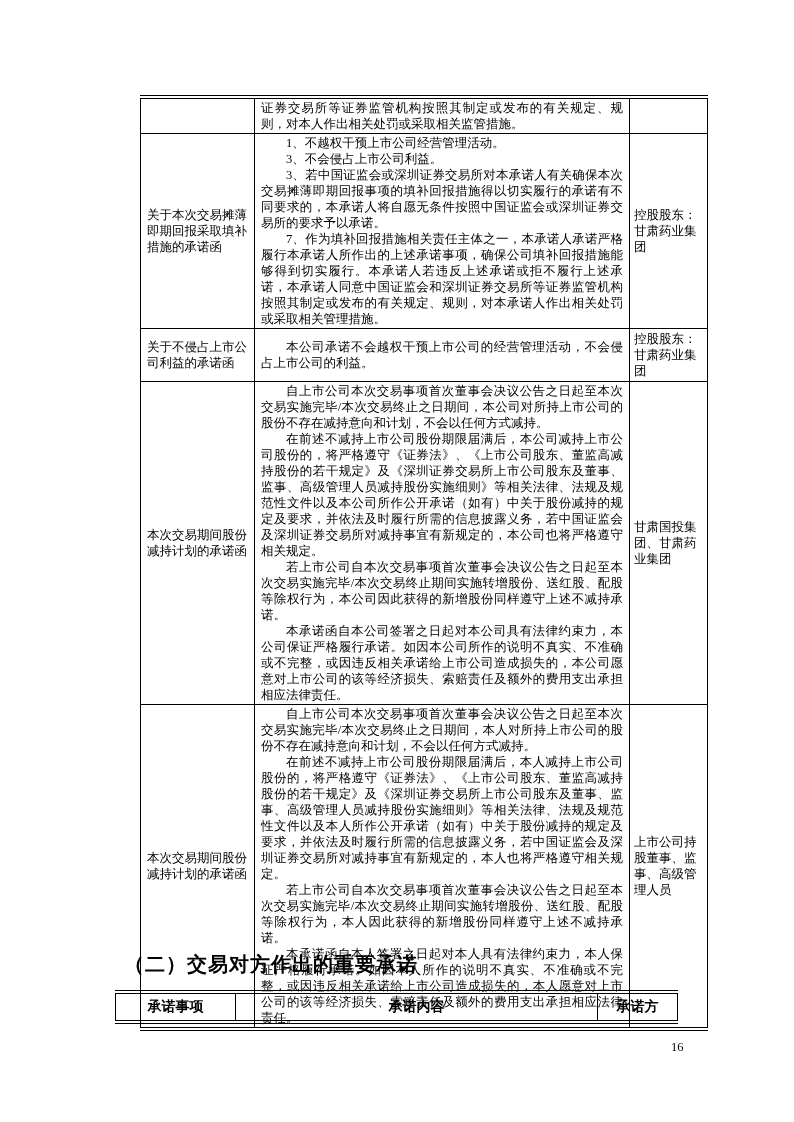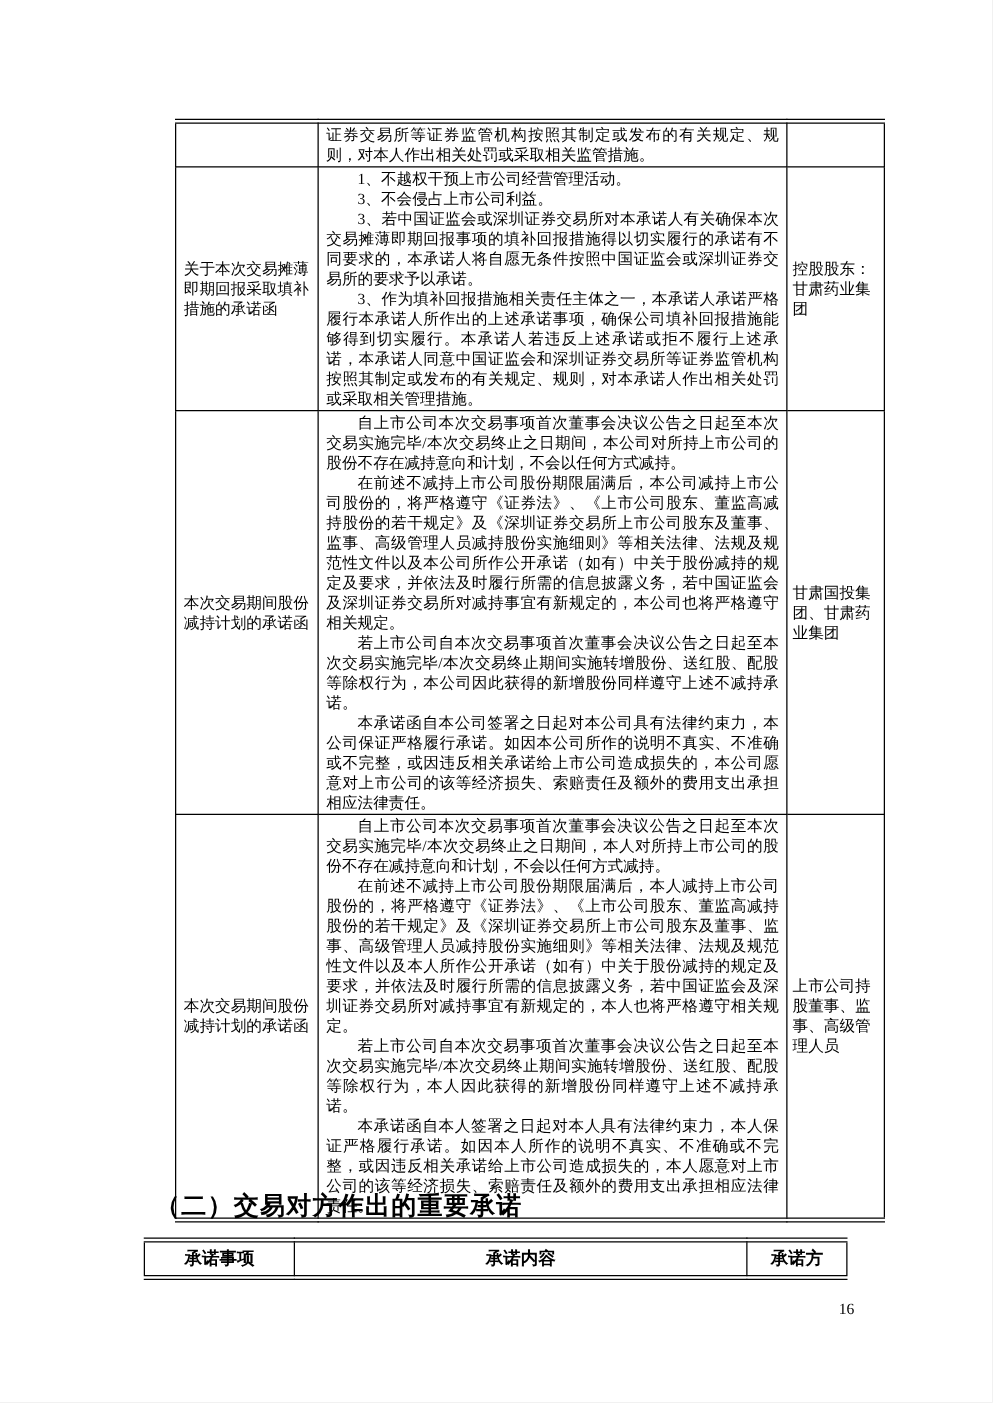--- a/index.html
+++ b/index.html
@@ -108,21 +108,28 @@
             <p class="no-indent">证券交易所等证券监管机构按照其制定或发布的有关规定、规则，对本人作出相关处罚或采取相关监管措施。</p>
           </td>
           <td class="party"></td>
         </tr>
         <tr style="height: 174px;">
           <td class="item">关于本次交易摊薄即期回报采取填补措施的承诺函</td>
           <td class="content">
             <p>1、不越权干预上市公司经营管理活动。</p>
             <p>3、不会侵占上市公司利益。</p>
             <p>3、若中国证监会或深圳证券交易所对本承诺人有关确保本次交易摊薄即期回报事项的填补回报措施得以切实履行的承诺有不同要求的，本承诺人将自愿无条件按照中国证监会或深圳证券交易所的要求予以承诺。</p>
-            <p>3、作为填补回报措施相关责任主体之一，本承诺人承诺严格履行本承诺人所作出的上述承诺事项，确保公司填补回报措施能够得到切实履行。本承诺人若违反上述承诺或拒不履行上述承诺，本承诺人同意中国证监会和深圳证券交易所等证券监管机构按照其制定或发布的有关规定、规则，对本承诺人作出相关处罚或采取相关管理措施。</p>
+            <p>7、作为填补回报措施相关责任主体之一，本承诺人承诺严格履行本承诺人所作出的上述承诺事项，确保公司填补回报措施能够得到切实履行。本承诺人若违反上述承诺或拒不履行上述承诺，本承诺人同意中国证监会和深圳证券交易所等证券监管机构按照其制定或发布的有关规定、规则，对本承诺人作出相关处罚或采取相关管理措施。</p>
+          </td>
+          <td class="party">控股股东：甘肃药业集团</td>
+        </tr>
+        <tr style="height: 47px;">
+          <td class="item">关于不侵占上市公司利益的承诺函</td>
+          <td class="content">
+            <p>本公司承诺不会越权干预上市公司的经营管理活动，不会侵占上市公司的利益。</p>
           </td>
           <td class="party">控股股东：甘肃药业集团</td>
         </tr>
         <tr style="height: 271px;">
           <td class="item">本次交易期间股份减持计划的承诺函</td>
           <td class="content">
             <p>自上市公司本次交易事项首次董事会决议公告之日起至本次交易实施完毕/本次交易终止之日期间，本公司对所持上市公司的股份不存在减持意向和计划，不会以任何方式减持。</p>
             <p>在前述不减持上市公司股份期限届满后，本公司减持上市公司股份的，将严格遵守《证券法》、《上市公司股东、董监高减持股份的若干规定》及《深圳证券交易所上市公司股东及董事、监事、高级管理人员减持股份实施细则》等相关法律、法规及规范性文件以及本公司所作公开承诺（如有）中关于股份减持的规定及要求，并依法及时履行所需的信息披露义务，若中国证监会及深圳证券交易所对减持事宜有新规定的，本公司也将严格遵守相关规定。</p>
             <p>若上市公司自本次交易事项首次董事会决议公告之日起至本次交易实施完毕/本次交易终止期间实施转增股份、送红股、配股等除权行为，本公司因此获得的新增股份同样遵守上述不减持承诺。</p>
             <p>本承诺函自本公司签署之日起对本公司具有法律约束力，本公司保证严格履行承诺。如因本公司所作的说明不真实、不准确或不完整，或因违反相关承诺给上市公司造成损失的，本公司愿意对上市公司的该等经济损失、索赔责任及额外的费用支出承担相应法律责任。</p>

